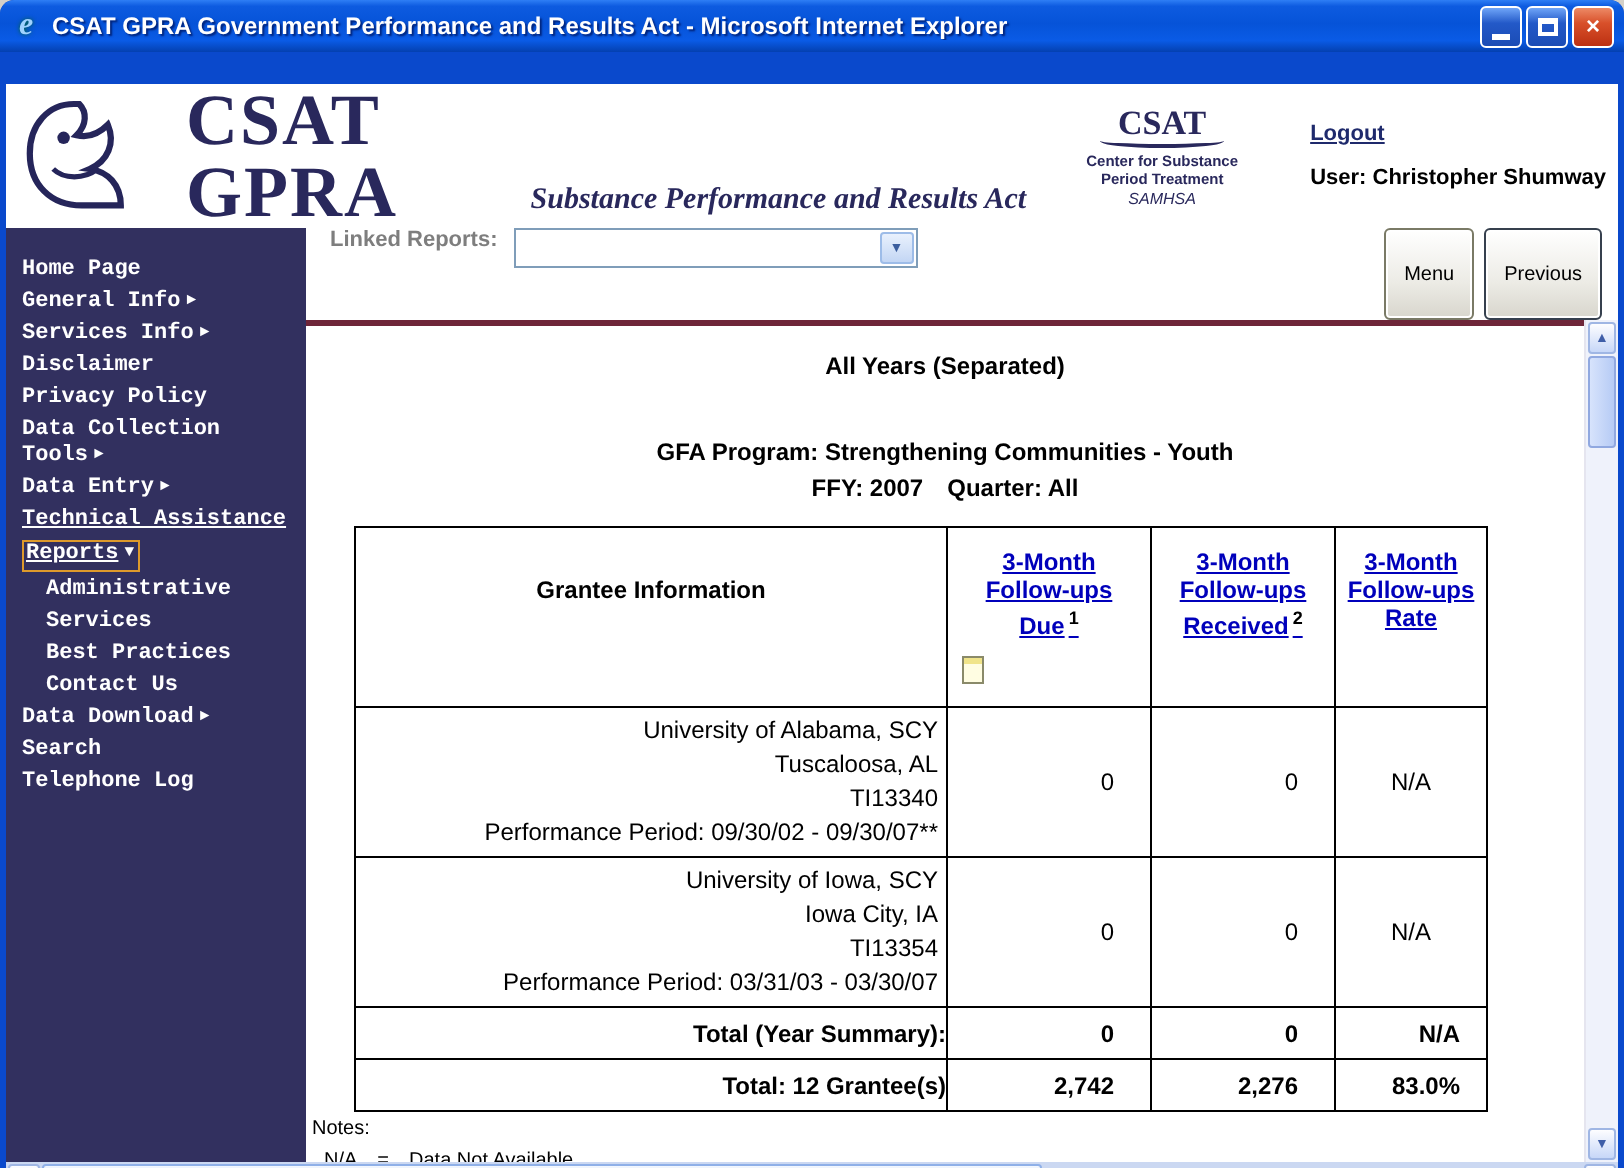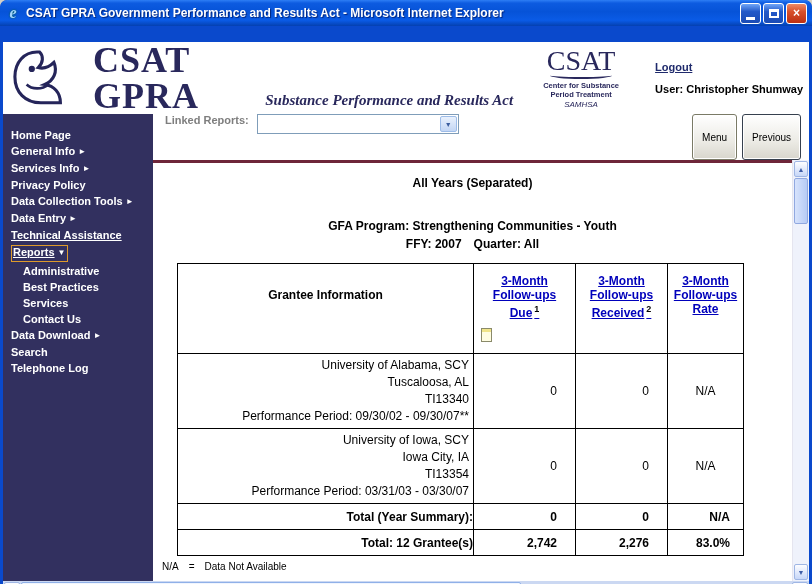--- a/index.html
+++ b/index.html
@@ -27,34 +27,34 @@
   
   .inner { margin:16px 3px 3px; background:#fff; height:555px; display:flex; flex-direction:column; overflow:hidden; }
 
   
   .header { height:72px; background:#fff; display:flex; align-items:center; padding:0 6px 0 8px; }
   .hhs-logo { width:52px; height:56px; flex:0 0 auto; }
   .brand { display:flex; align-items:flex-end; margin-left:30px; }
   .brand-title { font-family:"Liberation Serif",serif; font-weight:bold; font-size:36px; color:#29285C; letter-spacing:1px; line-height:1; }
   .brand-tagline { font-family:"Liberation Serif",serif; font-style:italic; font-weight:bold; font-size:15px; color:#29285C; margin:0 0 5px 14px; white-space:nowrap; }
   .csat-logo { margin-left:22px; text-align:center; color:#29285C; width:92px; flex:0 0 auto; }
-  .csat-name { font-family:"Liberation Serif",serif; font-weight:normal; font-size:28px; line-height:1; }
+  .csat-name { font-family:"Liberation Serif",serif; font-weight:bold; font-size:17px; line-height:1; }
   .csat-swoosh { width:62px; height:7px; border-bottom:2px solid #29285C; border-radius:50%; margin:-3px auto 2px; }
   .csat-line { font-size:7.5px; font-weight:bold; line-height:1.2; }
   .csat-samhsa { font-size:8px; font-style:italic; margin-top:1px; }
   .session { margin-left:28px; font-size:11px; font-weight:bold; white-space:nowrap; }
   .logout { color:#1F2A6C; text-decoration:underline; cursor:pointer; display:inline-block; margin-bottom:10px; }
   .user { color:#000; }
 
   
   .main-row { display:flex; height:467px; }
 
   
   .sidebar { width:150px; background:#32305F; color:#fff; padding:14px 0 0 8px; font-size:11px; font-weight:bold; }
-  .nav-item { padding:1px 2px 1px 0; line-height:13px; cursor:pointer; margin-bottom:1px; }
+  .nav-item { padding:1px 2px 1px 0; line-height:13px; cursor:pointer; margin-bottom:1px;font-family:Liberation Mono, monospace; }
   .nav-item.sub { padding-left:12px; }
   .nav-item.underline .nav-label { text-decoration:underline; }
   .nav-item .boxed { display:inline-block; border:1px solid #DE9A2B; padding:0 2px 1px 1px; }
   .nav-arrow { font-size:8px; margin-left:3px; position:relative; top:-1px; }
 
   
   .content-col { flex:1; display:flex; flex-direction:column; background:#fff; min-width:0; }
   .toolbar { height:46px; display:flex; padding:0 8px 0 12px; }
   .lr-label { color:#7E7E7E; font-size:11px; font-weight:bold; margin-right:8px; }
   .select { width:202px; height:20px; border:1px solid #7F9DB9; background:#fff; display:flex; align-items:stretch; cursor:pointer; }
@@ -155,28 +155,29 @@
         <div class="user">User: Christopher Shumway</div>
       </div>
     </div>
 
     <div class="main-row">
 
       <div class="sidebar">
         <div class="nav-item"><span class="nav-label">Home Page</span></div>
         <div class="nav-item"><span class="nav-label">General Info</span><span class="nav-arrow">►</span></div>
         <div class="nav-item"><span class="nav-label">Services Info</span><span class="nav-arrow">►</span></div>
+        <div class="nav-item"><span class="nav-label">Disclaimer</span></div>
         <div class="nav-item"><span class="nav-label">Privacy Policy</span></div>
         <div class="nav-item"><span class="nav-label">Data Collection Tools</span><span class="nav-arrow">►</span></div>
         <div class="nav-item"><span class="nav-label">Data Entry</span><span class="nav-arrow">►</span></div>
         <div class="nav-item underline"><span class="nav-label">Technical Assistance</span></div>
         <div class="nav-item underline"><span class="boxed"><span class="nav-label">Reports</span><span class="nav-arrow">▼</span></span></div>
         <div class="nav-item sub"><span class="nav-label">Administrative</span></div>
+        <div class="nav-item sub"><span class="nav-label">Services</span></div>
         <div class="nav-item sub"><span class="nav-label">Best Practices</span></div>
-        <div class="nav-item sub"><span class="nav-label">Services</span></div>
         <div class="nav-item sub"><span class="nav-label">Contact Us</span></div>
         <div class="nav-item"><span class="nav-label">Data Download</span><span class="nav-arrow">►</span></div>
         <div class="nav-item"><span class="nav-label">Search</span></div>
         <div class="nav-item"><span class="nav-label">Telephone Log</span></div>
       </div>
 
       <div class="content-col">
         <div class="toolbar">
           <span class="lr-label">Linked Reports:</span>
           <div class="select">
@@ -264,20 +265,21 @@
                 <tr class="totals">
                   <td class="tlabel">Total: 12 Grantee(s)</td>
                   <td class="num">2,742</td>
                   <td class="num">2,276</td>
                   <td class="rate">83.0%</td>
                 </tr>
               </tbody>
             </table>
 
             <div class="notes">
+              <div class="notes-label">Notes:</div>
               <div class="na-line">
                 <span>N/A</span><span class="eq">=</span><span>Data Not Available</span>
               </div>
             </div>
           </div>
 
           <div class="vscroll">
             <span class="sbtn">▲</span>
             <span class="vthumb"></span>
             <span class="vspacer"></span>

